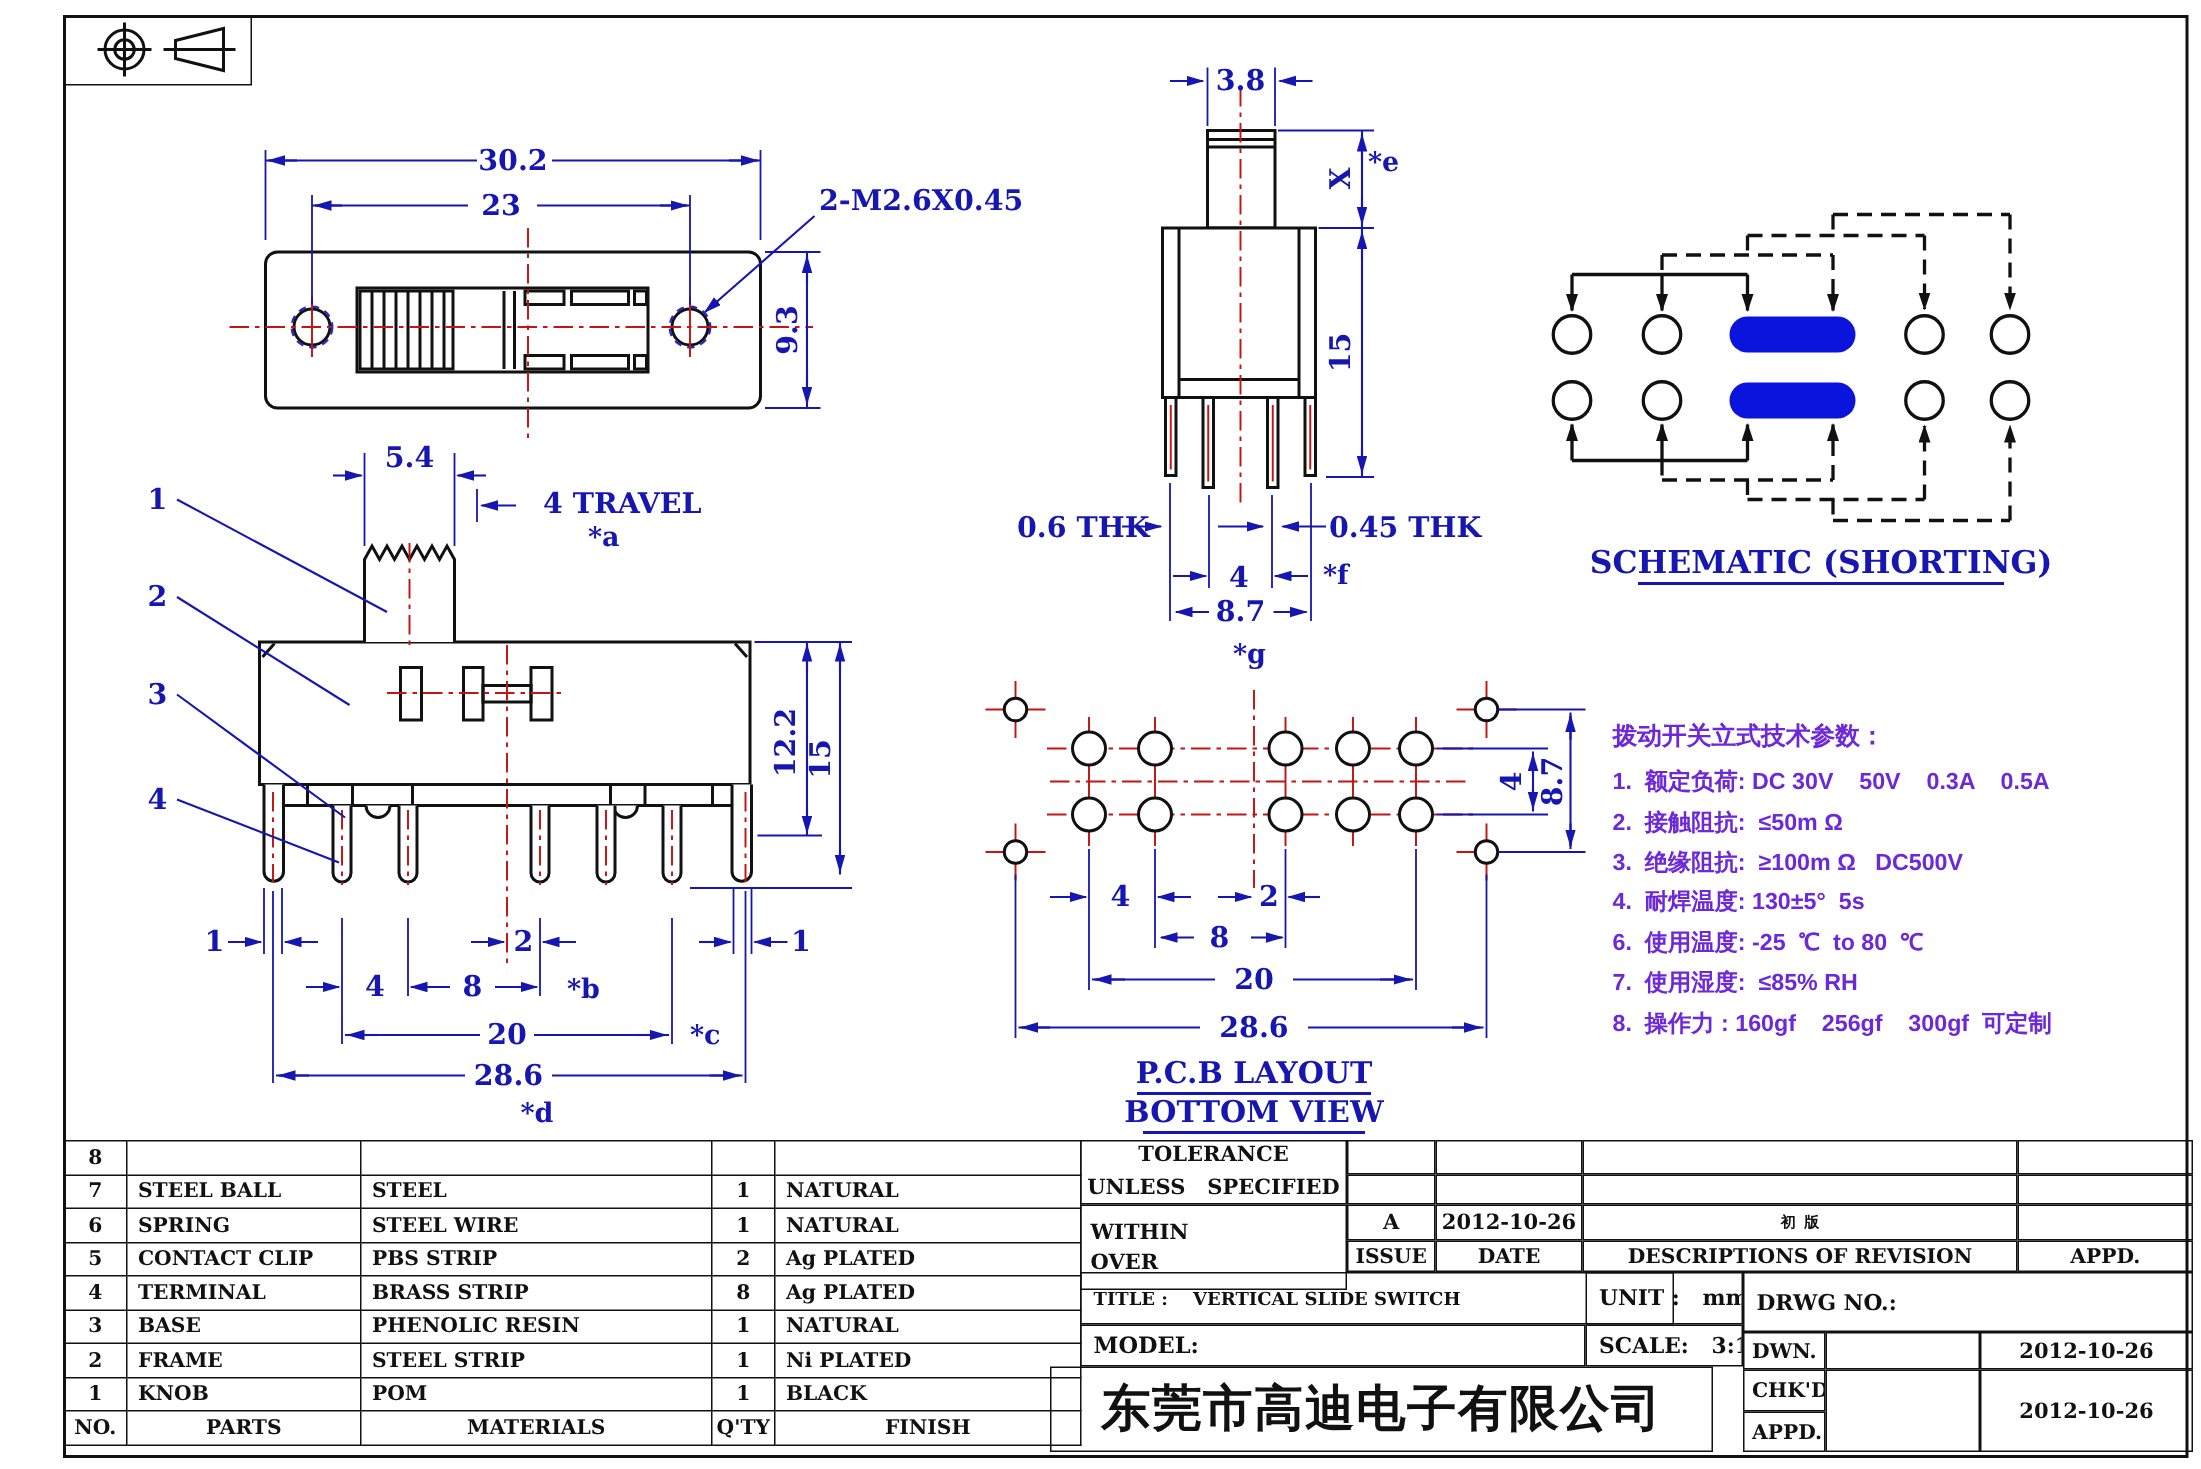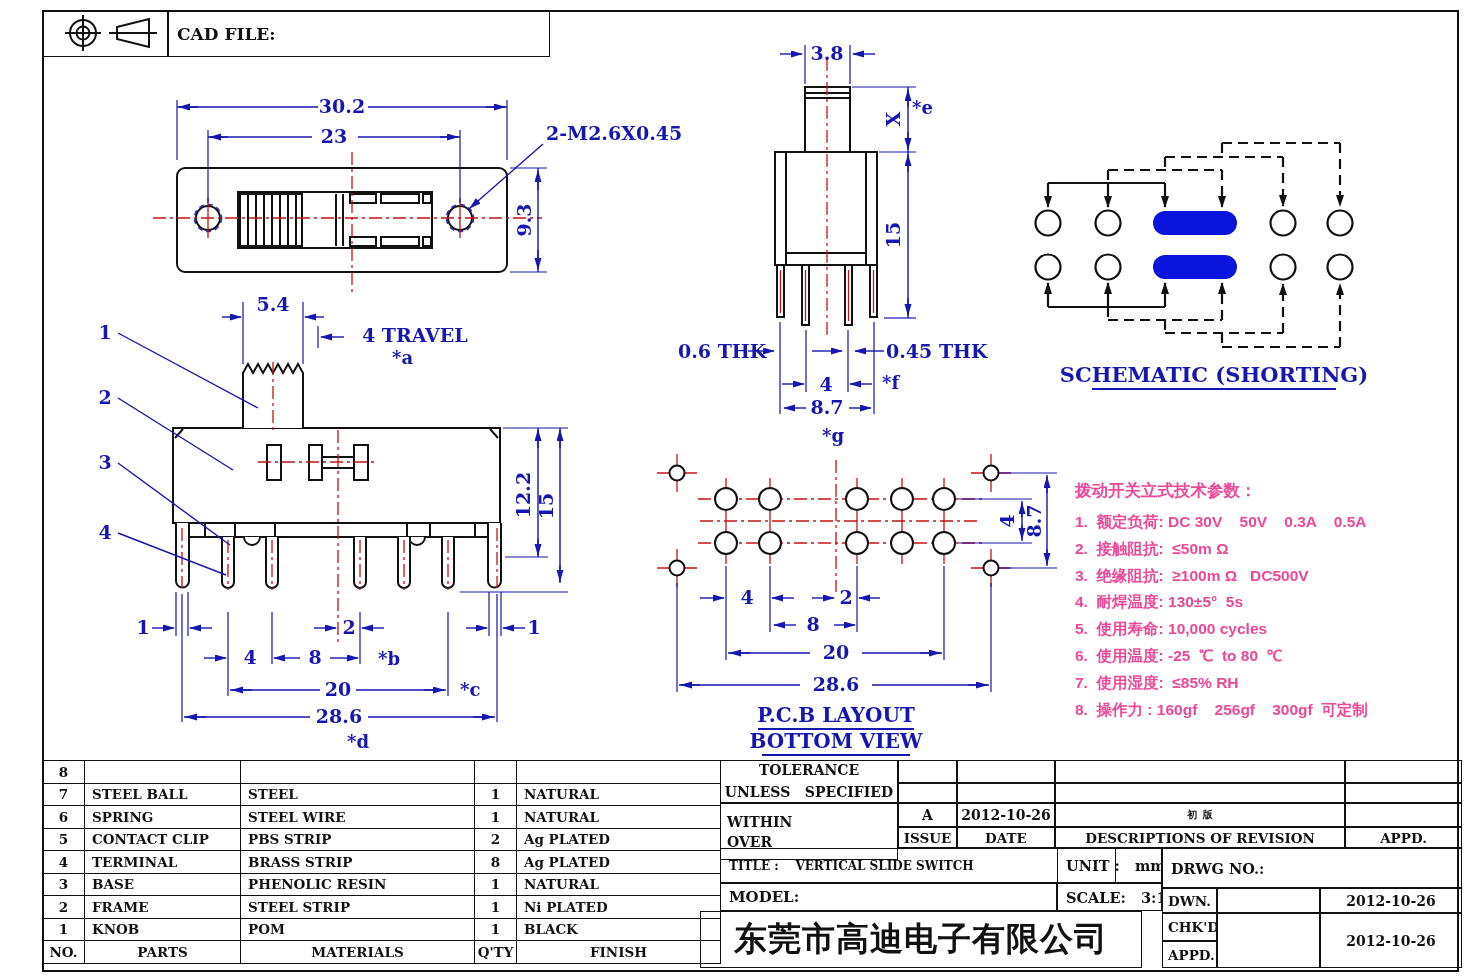--- a/index.html
+++ b/index.html
@@ -19,21 +19,21 @@
   .sc{stroke:#111;stroke-width:2.2;fill:none;}
   .scd{stroke:#111;stroke-width:2.2;fill:none;stroke-dasharray:10 6;}
   .dim{stroke:#1616b0;stroke-width:1.4;fill:none;}
   .ext{stroke:#1616b0;stroke-width:1.2;fill:none;}
   .red{stroke:#c41414;stroke-width:1.3;fill:none;stroke-dasharray:13 4 3 4;}
   .reds{stroke:#c41414;stroke-width:1.3;fill:none;}
   text.d{font-size:19px;fill:#1616b0;}
   text.dn{font-size:18px;fill:#1616b0;}
   text.bt{font-size:21px;fill:#1616b0;}
   text.pt{font-size:20px;fill:#1616b0;}
-  .specs{position:absolute;left:1075px;top:480px;width:386px;color:#ec4899;
+  .specs{position:absolute;left:1075px;top:480px;width:386px;color:#6d28d9;
          font-family:"Liberation Sans",sans-serif;font-weight:bold;}
   .specs .sp-title{font-size:16.5px;margin-bottom:7px;white-space:pre;}
   .specs .sp-item{font-size:15.5px;line-height:26.8px;white-space:pre;}
   table.parts{position:absolute;left:42px;top:760px;border-collapse:collapse;
               table-layout:fixed;width:678px;}
   table.parts td{border:1.6px solid #111;height:21.5px;padding:0 0 0 7px;
                  font-family:"DejaVu Serif",serif;font-weight:bold;font-size:13.5px;
                  color:#111;white-space:nowrap;overflow:hidden;}
   table.parts td.tc{text-align:center;padding:0;}
   .company{font-family:"Liberation Sans",sans-serif;font-weight:bold;font-size:33px;
@@ -47,23 +47,20 @@
 
   <div class="cell c-center" style="left:42px;top:10px;width:126px;height:47px;">
     <svg width="120" height="44" viewBox="0 0 120 44">
       <line x1="22" y1="22" x2="58" y2="22" class="bk"></line>
       <line x1="40" y1="4" x2="40" y2="40" class="bk"></line>
       <circle cx="40" cy="22" r="13" class="bk"></circle>
       <circle cx="40" cy="22" r="6.5" class="bk"></circle>
       <line x1="66" y1="22" x2="114" y2="22" class="bk"></line>
       <polygon points="74,16 106,8 106,36 74,28" class="bk"></polygon>
     </svg>
-  </div>
-  <div class="cell c-left" style="left:168px;top:10px;width:382px;height:47px;font-size:17px;">
-    <span>CAD FILE:</span>
   </div>
 
   <svg width="1467" height="979" viewBox="0 0 1467 979">
     <defs>
       <marker id="ab" markerWidth="13" markerHeight="9" refX="11" refY="3.5" orient="auto" markerUnits="userSpaceOnUse">
         <path d="M0,0 L12,3.5 L0,7 Z" fill="#1616b0"></path>
       </marker>
       <marker id="ak" markerWidth="13" markerHeight="10" refX="11" refY="4" orient="auto" markerUnits="userSpaceOnUse">
         <path d="M0,0 L12,4 L0,8 Z" fill="#111"></path>
       </marker>
@@ -412,21 +409,20 @@
       <line x1="762" y1="755" x2="910" y2="755" stroke="#1616b0" stroke-width="2"></line>
     </g>
   </svg>
 
   <div class="specs">
     <div class="sp-title">拨动开关立式技术参数：</div>
     <div class="sp-item">1.  额定负荷: DC 30V    50V    0.3A    0.5A</div>
     <div class="sp-item">2.  接触阻抗:  ≤50m Ω</div>
     <div class="sp-item">3.  绝缘阻抗:  ≥100m Ω   DC500V</div>
     <div class="sp-item">4.  耐焊温度: 130±5°  5s</div>
-    <div class="sp-item">5.  使用寿命: 10,000 cycles</div>
     <div class="sp-item">6.  使用温度: -25  ℃  to 80  ℃</div>
     <div class="sp-item">7.  使用湿度:  ≤85% RH</div>
     <div class="sp-item">8.  操作力 : 160gf    256gf    300gf  可定制</div>
   </div>
 
   <table class="parts">
     <colgroup>
         <col style="width:42px">
         <col style="width:156px">
         <col style="width:234px">

